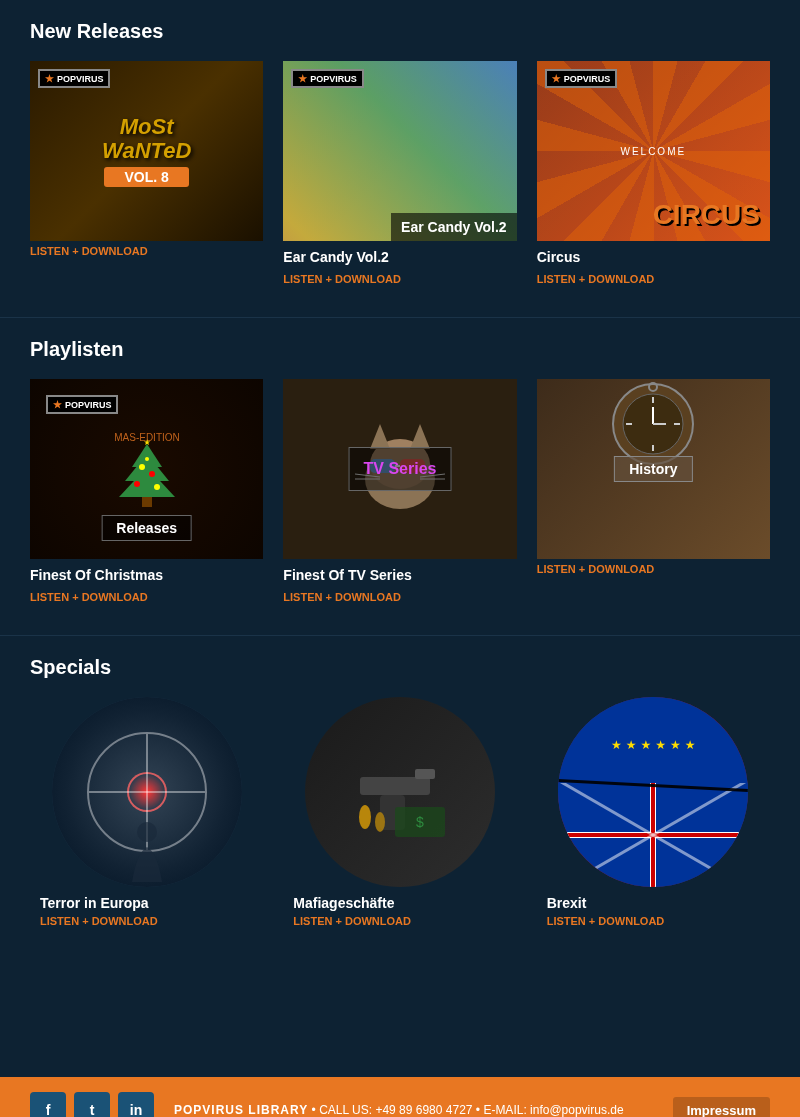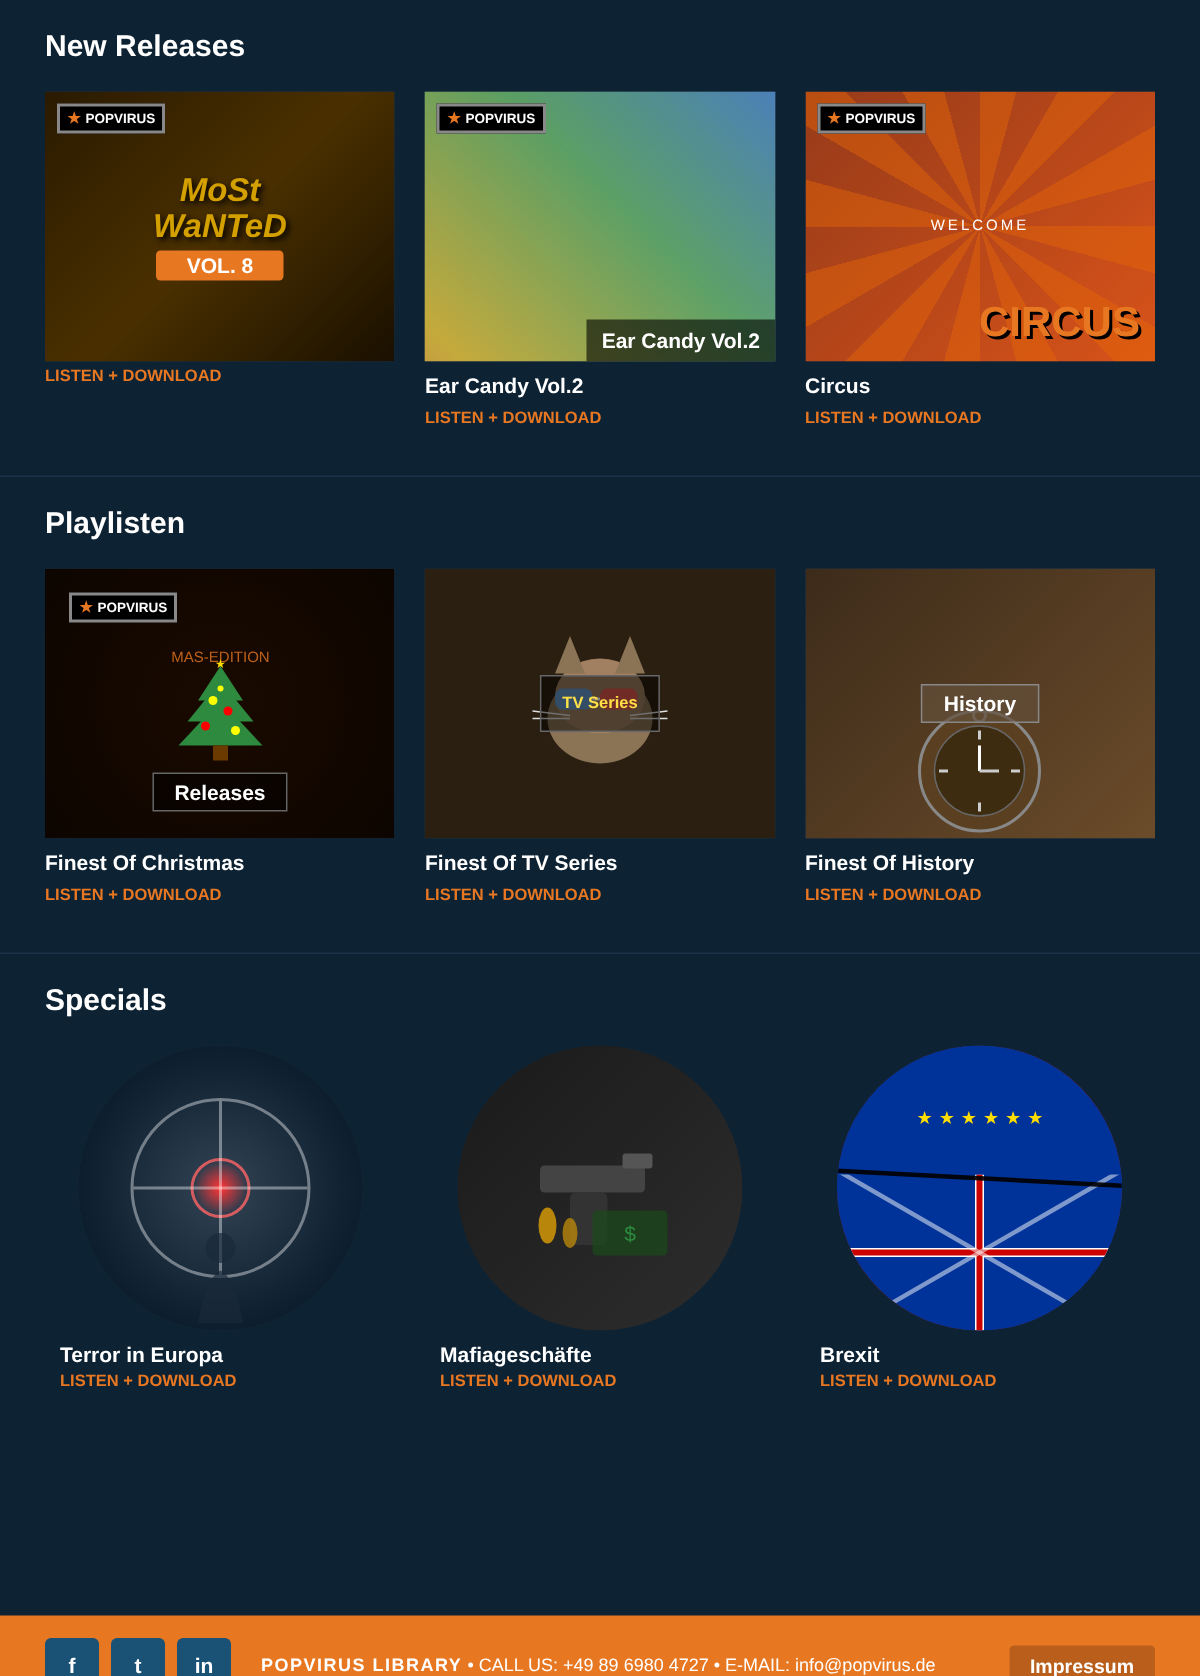--- a/index.html
+++ b/index.html
@@ -217,33 +217,33 @@
       justify-content: center;
     }
     .tvseries-label {
       position: absolute;
       bottom: 50%;
       left: 50%;
       transform: translate(-50%, 50%);
       background: rgba(0,0,0,0.5);
       border: 1px solid #666;
       padding: 12px 14px;
-      font-size: 11px;
-      font-weight: bold;
-      color: #fde047;
+      font-size: 16px;
+      font-weight: bold;
+      color: #d946ef;
       white-space: nowrap;
     }
 
     .history-art {
       background: linear-gradient(135deg, #3d2b1a, #6b4c2a);
       width: 100%;
       height: 100%;
       position: relative;
       display: flex;
-      align-items: flex-end;
+      align-items: flex-start;
       justify-content: center;
     }
     .history-label {
       position: absolute;
       bottom: 50%;
       left: 50%;
       transform: translate(-50%, 50%);
       background: rgba(100,80,60,0.7);
       border: 1px solid #888;
       padding: 4px 14px;
@@ -510,21 +510,20 @@
             <line x1="18" y1="45" x2="24" y2="45" stroke="#ccc" stroke-width="2"></line>
 
             <line x1="45" y1="45" x2="45" y2="28" stroke="#fff" stroke-width="2"></line>
             <line x1="45" y1="45" x2="58" y2="45" stroke="#ccc" stroke-width="2"></line>
 
             <circle cx="45" cy="8" r="4" fill="none" stroke="#888" stroke-width="2"></circle>
           </svg>
           <div class="history-label">History</div>
         </div>
       </div>
-      <div class="card-title">Finest Of History</div>
       <span class="card-link">LISTEN + DOWNLOAD</span>
     </div>
 
   </div>
 </div>
 
 <hr class="section-divider">
 
 <div class="section specials-section">
   <div class="section-title">Specials</div>

